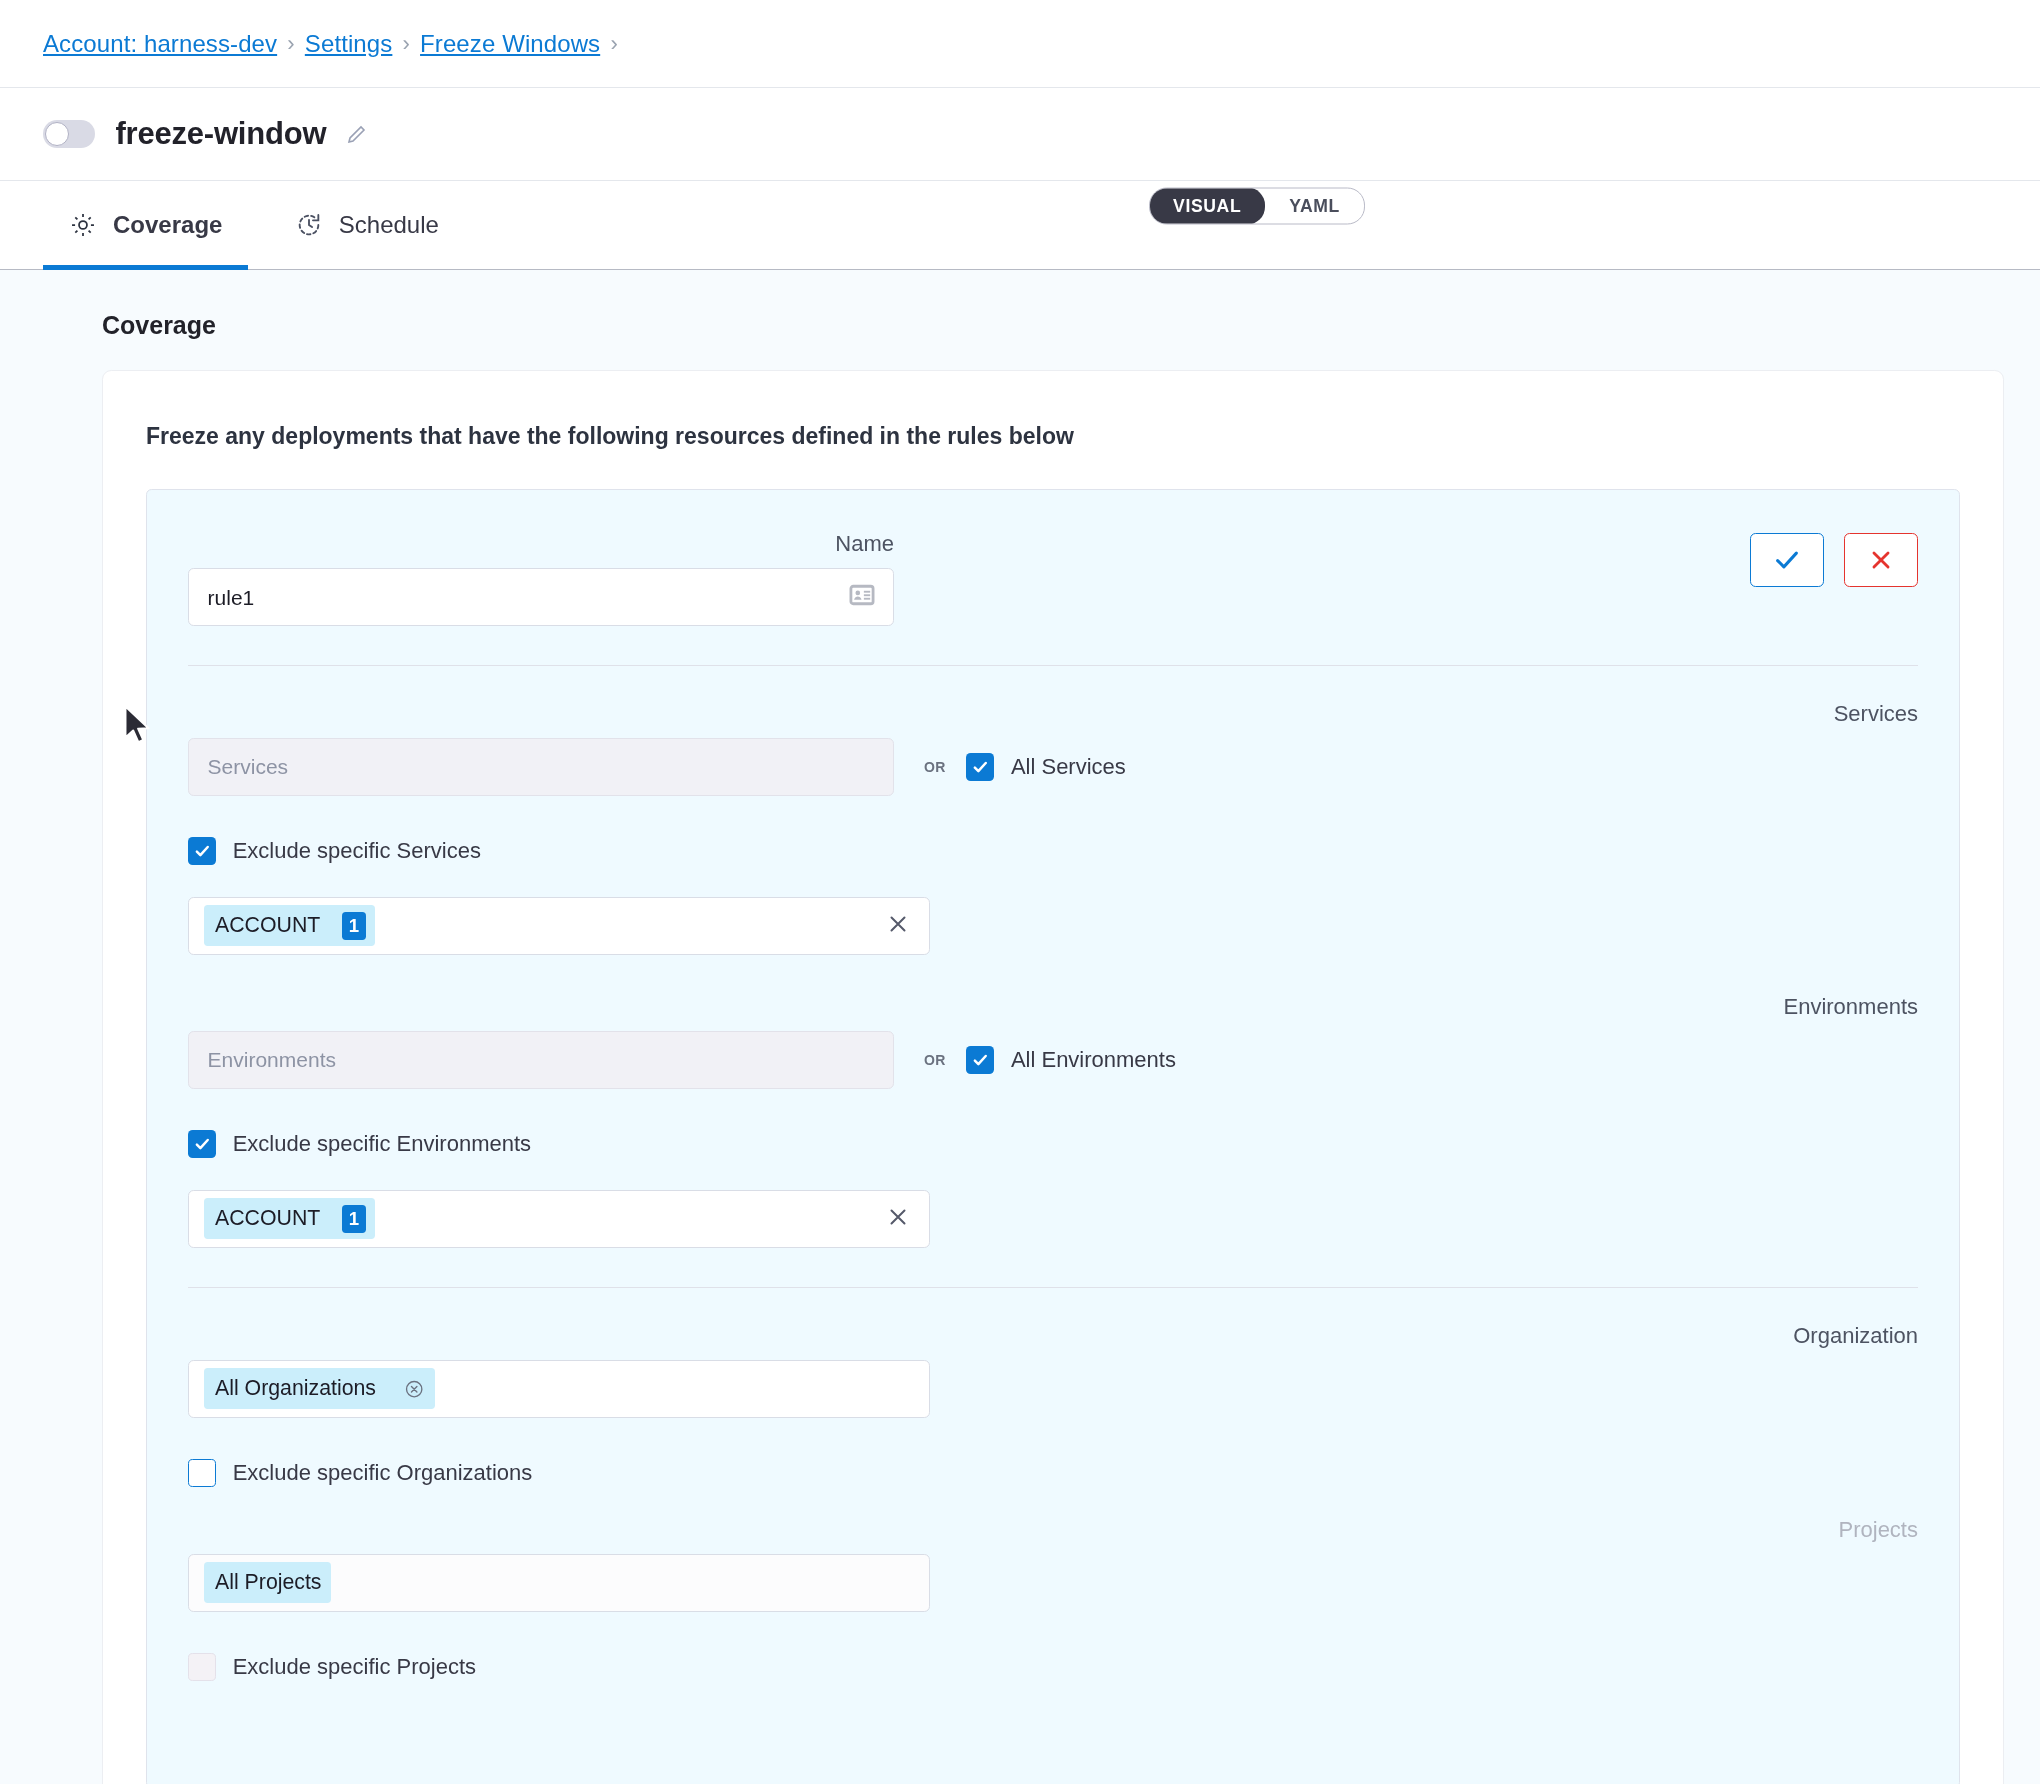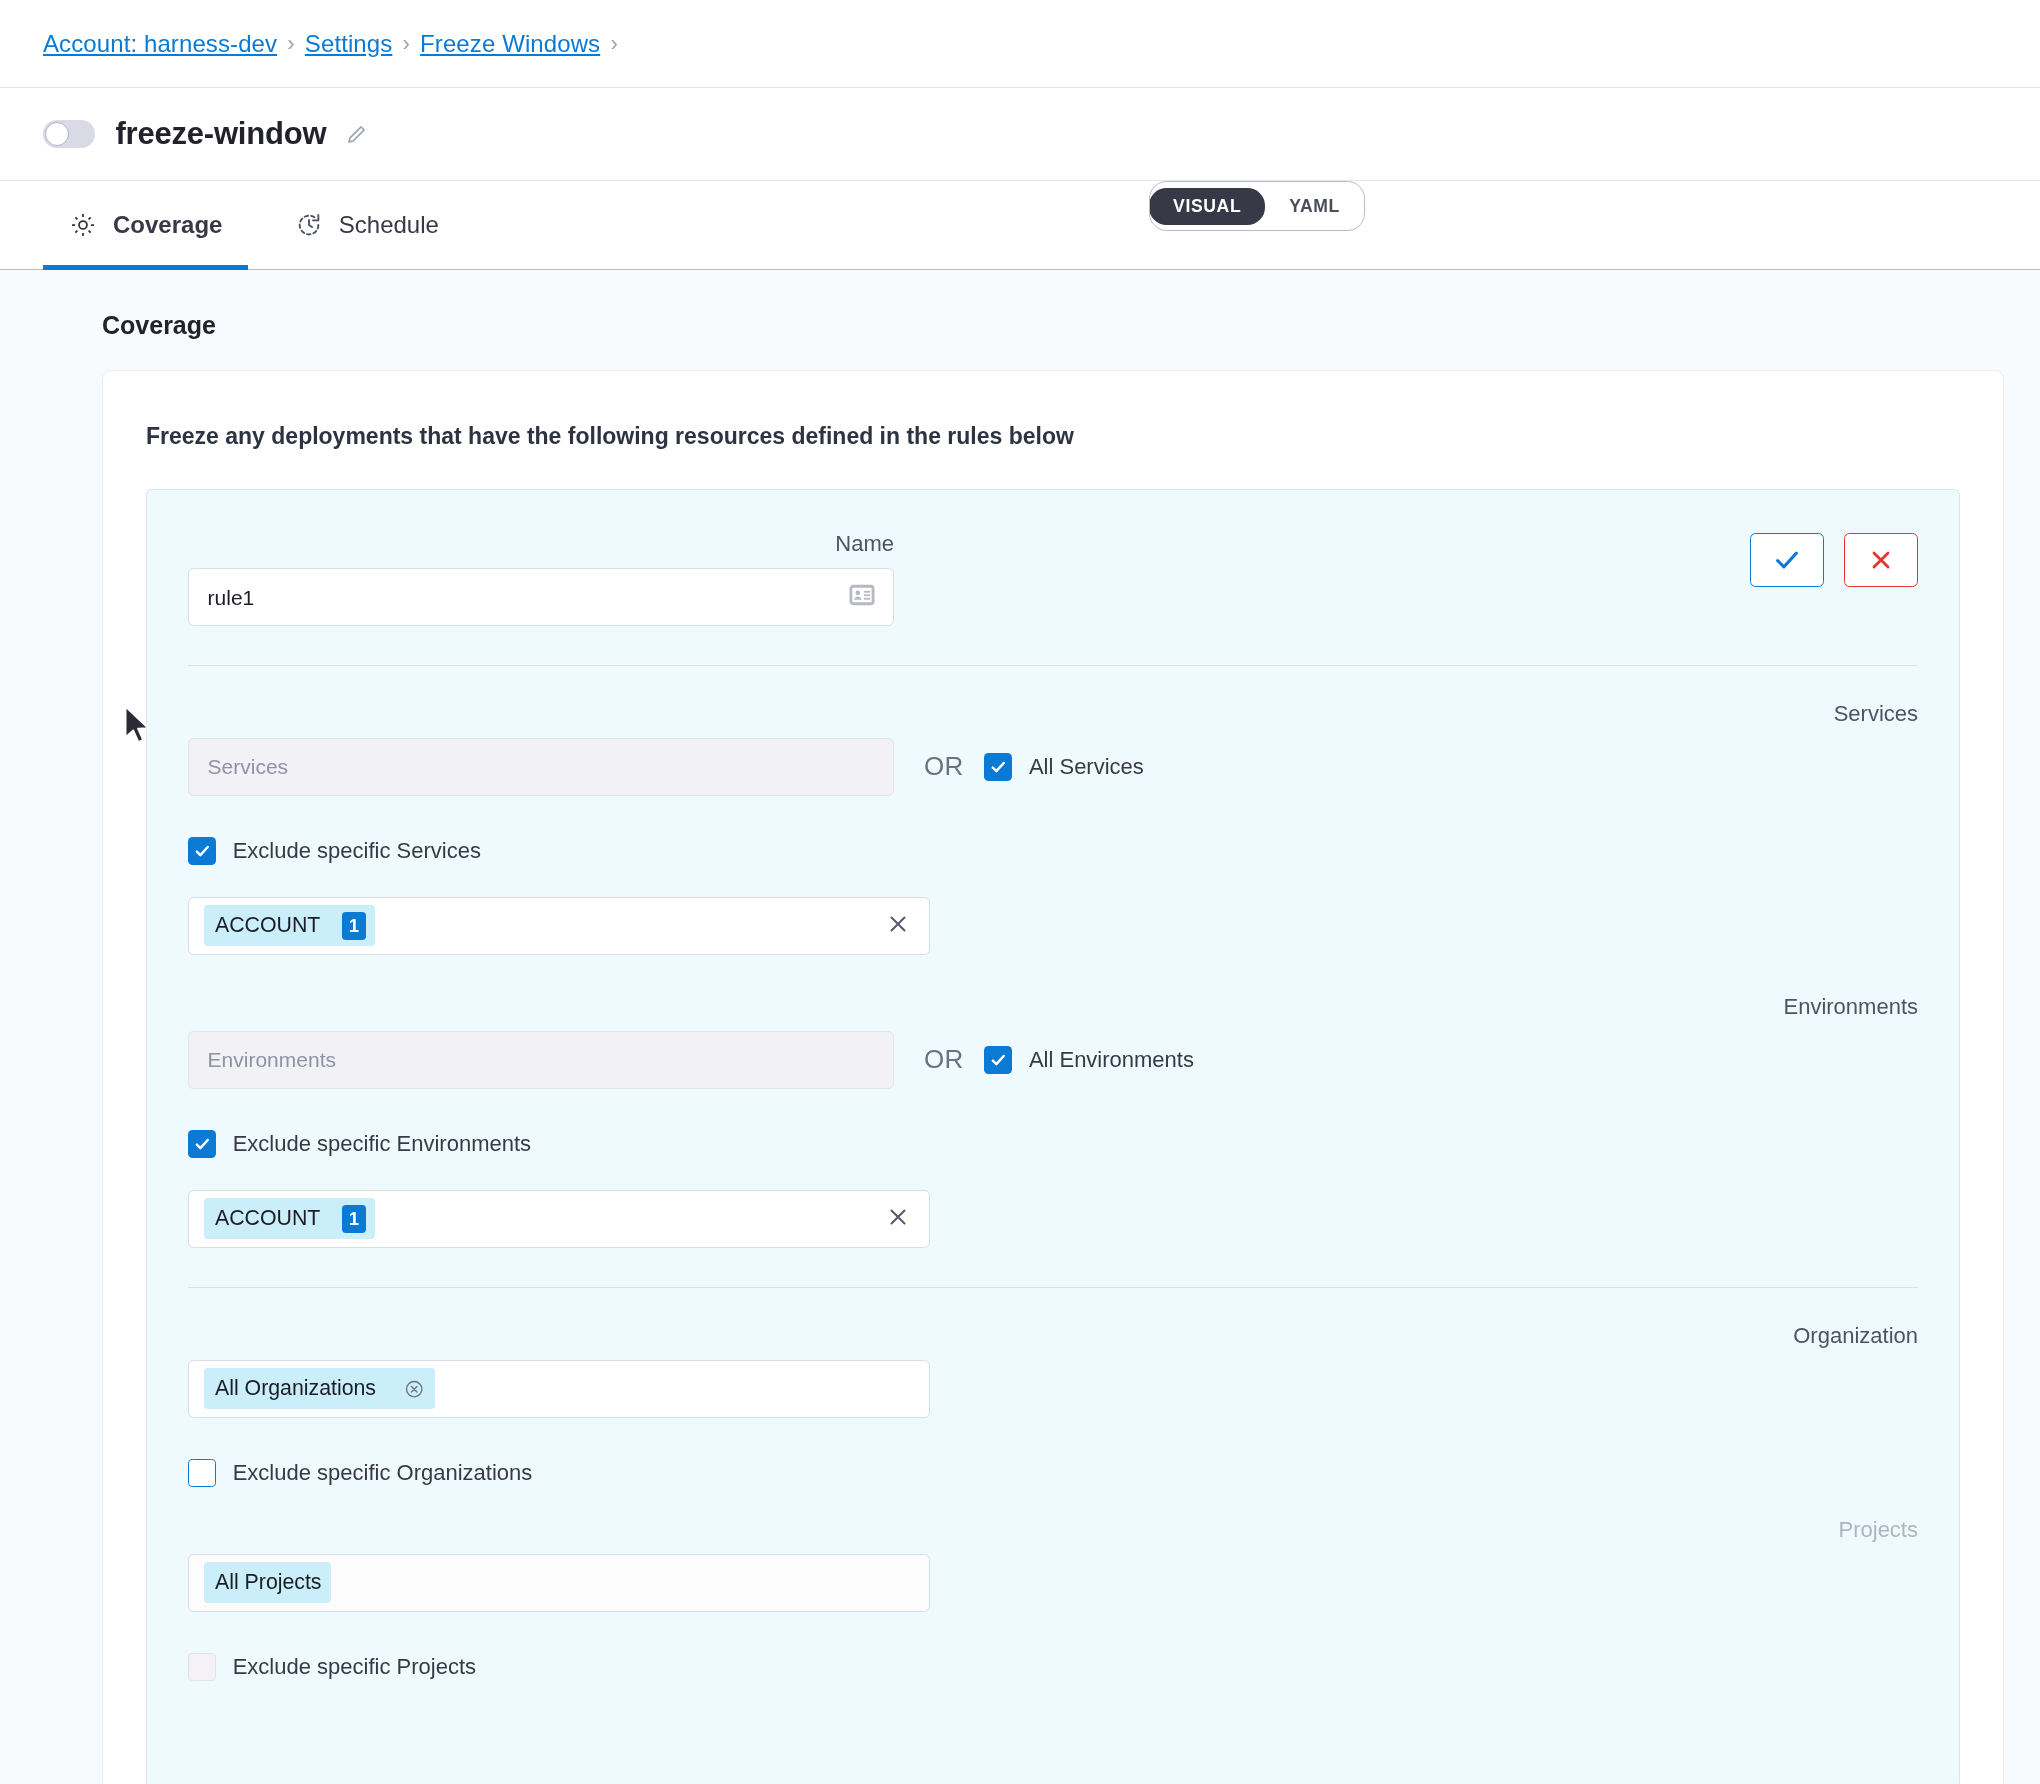--- a/index.html
+++ b/index.html
@@ -72,21 +72,21 @@
     width: 24px; height: 24px;
     display: inline-flex;
     align-items: center;
     justify-content: center;
   }
   .mode-toggle {
     position: absolute;
     left: 1149px;
     top: 118px;
     transform: translateY(-50%);
-    height: 50px;
+    height: 37px;
     display: flex;
     align-items: center;
     border: 0.9px solid #b9bac7;
     border-radius: 17.6px;
     background: #ffffff;
     overflow: hidden;
   }
   .mode-toggle .seg {
     height: 35px;
     display: flex;
@@ -209,24 +209,25 @@
   }
   .input-value { line-height: 1; }
   .input-placeholder { color: #8d93a4; line-height: 1; }
 
   .row-inline {
     display: flex;
     align-items: center;
     gap: 0;
   }
   .or-text {
-    font-size: 26px;
+    font-size: 14px;
     color: #6b7280;
     margin: 0 20.4px 0 30px;
     letter-spacing: 0.4px;
+    font-weight: bold;
   }
 
   
   .cb {
     width: 28px; height: 28px;
     border-radius: 4.6px;
     flex: none;
     display: inline-flex;
     align-items: center;
     justify-content: center;

